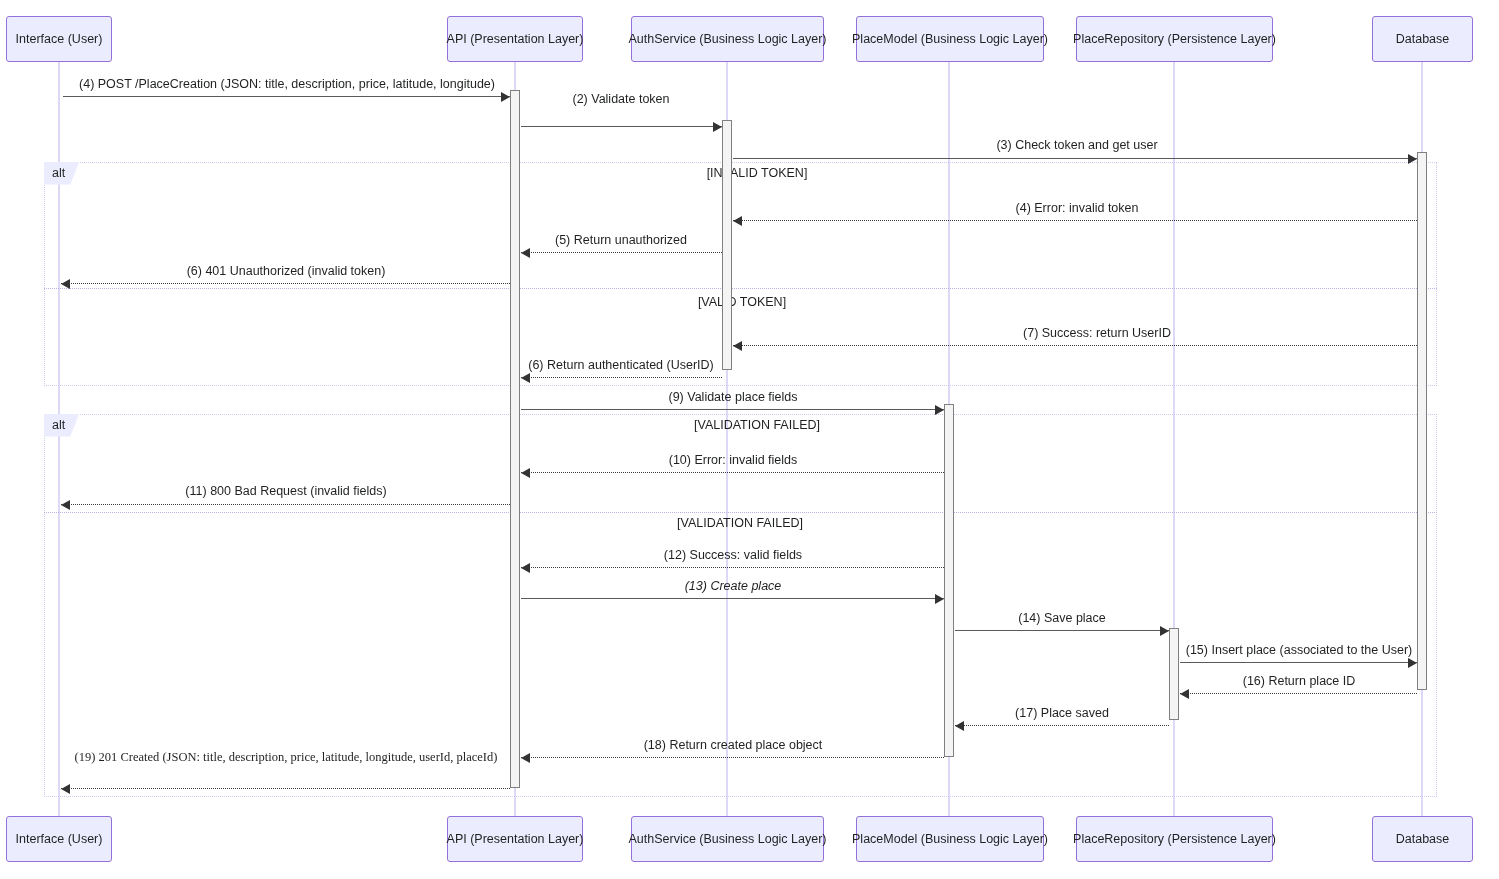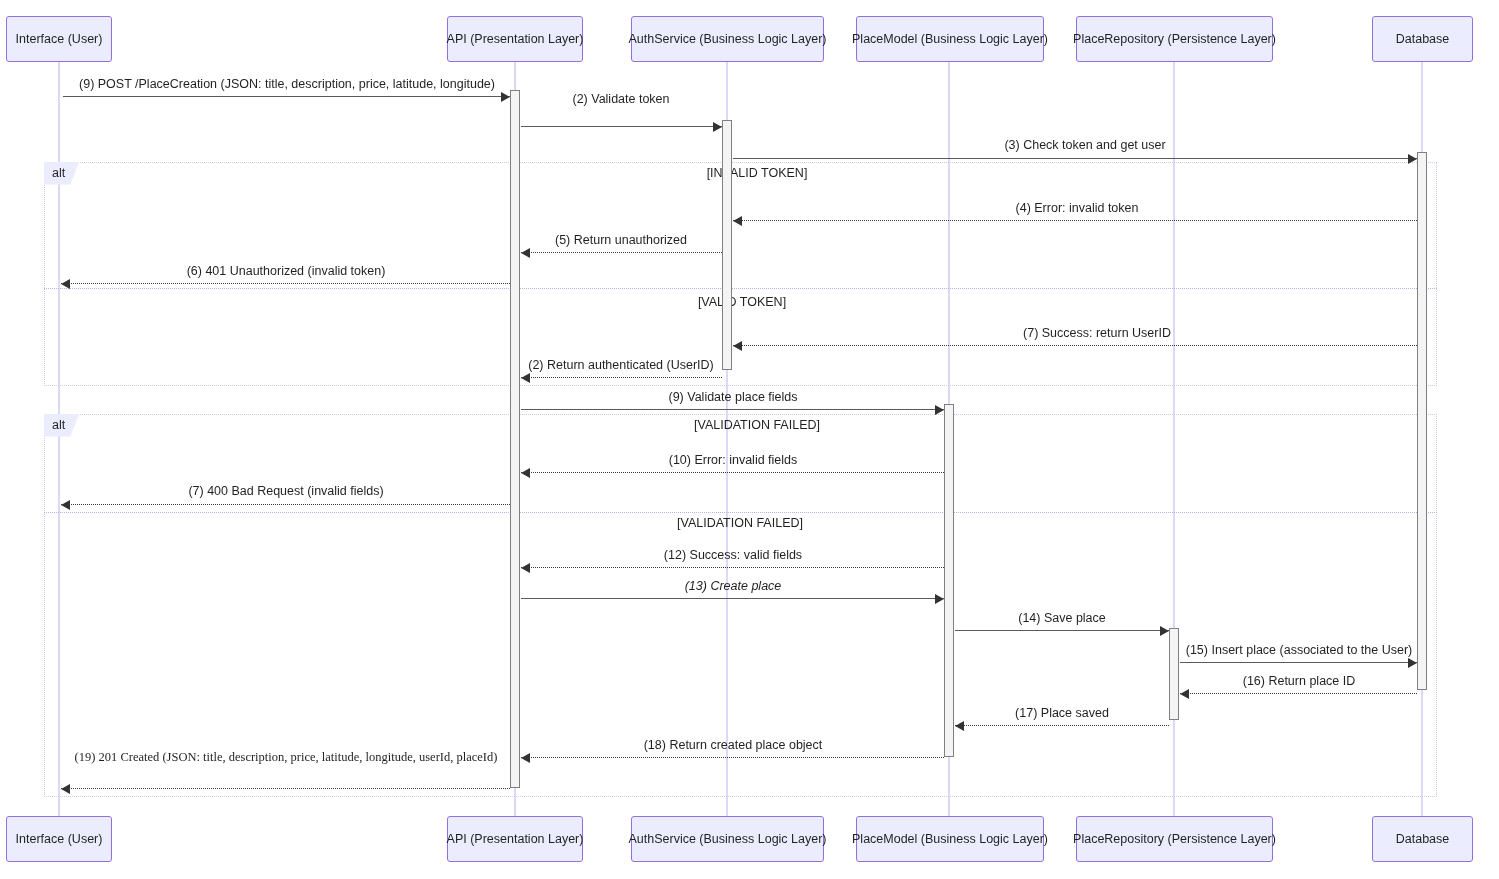--- a/index.html
+++ b/index.html
@@ -133,51 +133,51 @@
     <div class="alt-badge" style="left: 44px; top: 414px;">alt</div>
     <div class="cond-label" style="left: 757px; top: 419px;">[VALIDATION FAILED]</div>
     <div class="cond-label" style="left: 740px; top: 517px;">[VALIDATION FAILED]</div>
     <div class="activation" style="left: 510px; top: 90px; height: 698px;"></div>
     <div class="activation" style="left: 722px; top: 120px; height: 250px;"></div>
     <div class="activation" style="left: 1417px; top: 152px; height: 538px;"></div>
     <div class="activation" style="left: 944px; top: 404px; height: 353px;"></div>
     <div class="activation" style="left: 1169px; top: 628px; height: 92px;"></div>
     <div class="msg-line solid" style="left: 63px; top: 96px; width: 447px;"></div>
     <div class="arrowhead right" style="top: 92px; left: 501px;"></div>
-    <div class="msg-label" style="left: 287px; top: 78px;">(9) POST /PlaceCreation (JSON: title, description, price, latitude, longitude)</div>
+    <div class="msg-label" style="left: 287px; top: 78px;">(4) POST /PlaceCreation (JSON: title, description, price, latitude, longitude)</div>
     <div class="msg-line solid" style="left: 521px; top: 126px; width: 201px;"></div>
     <div class="arrowhead right" style="top: 122px; left: 713px;"></div>
     <div class="msg-label" style="left: 621px; top: 93px;">(2) Validate token</div>
     <div class="msg-line solid" style="left: 733px; top: 158px; width: 684px;"></div>
     <div class="arrowhead right" style="top: 154px; left: 1408px;"></div>
-    <div class="msg-label" style="left: 1077px; top: 139px; margin-left: 8px;">(3) Check token and get user</div>
+    <div class="msg-label" style="left: 1077px; top: 139px;">(3) Check token and get user</div>
     <div class="msg-line dotted" style="left: 733px; top: 220px; width: 684px;"></div>
     <div class="arrowhead left" style="top: 216px; left: 733px;"></div>
     <div class="msg-label" style="left: 1077px; top: 202px;">(4) Error: invalid token</div>
     <div class="msg-line dotted" style="left: 521px; top: 252px; width: 201px;"></div>
     <div class="arrowhead left" style="top: 248px; left: 521px;"></div>
     <div class="msg-label" style="left: 621px; top: 234px;">(5) Return unauthorized</div>
     <div class="msg-line dotted" style="left: 61px; top: 283px; width: 449px;"></div>
     <div class="arrowhead left" style="top: 279px; left: 61px;"></div>
     <div class="msg-label" style="left: 286px; top: 265px;">(6) 401 Unauthorized (invalid token)</div>
     <div class="msg-line dotted" style="left: 733px; top: 345px; width: 684px;"></div>
     <div class="arrowhead left" style="top: 341px; left: 733px;"></div>
     <div class="msg-label" style="left: 1077px; top: 327px; margin-left: 20px;">(7) Success: return UserID</div>
     <div class="msg-line dotted" style="left: 521px; top: 377px; width: 201px;"></div>
     <div class="arrowhead left" style="top: 373px; left: 521px;"></div>
-    <div class="msg-label" style="left: 621px; top: 359px;">(2) Return authenticated (UserID)</div>
+    <div class="msg-label" style="left: 621px; top: 359px;">(6) Return authenticated (UserID)</div>
     <div class="msg-line solid" style="left: 521px; top: 409px; width: 423px;"></div>
     <div class="arrowhead right" style="top: 405px; left: 935px;"></div>
     <div class="msg-label" style="left: 733px; top: 391px;">(9) Validate place fields</div>
     <div class="msg-line dotted" style="left: 521px; top: 472px; width: 423px;"></div>
     <div class="arrowhead left" style="top: 468px; left: 521px;"></div>
     <div class="msg-label" style="left: 733px; top: 454px;">(10) Error: invalid fields</div>
     <div class="msg-line dotted" style="left: 61px; top: 504px; width: 449px;"></div>
     <div class="arrowhead left" style="top: 500px; left: 61px;"></div>
-    <div class="msg-label" style="left: 286px; top: 485px;">(7) 400 Bad Request (invalid fields)</div>
+    <div class="msg-label" style="left: 286px; top: 485px;">(11) 800 Bad Request (invalid fields)</div>
     <div class="msg-line dotted" style="left: 521px; top: 567px; width: 423px;"></div>
     <div class="arrowhead left" style="top: 563px; left: 521px;"></div>
     <div class="msg-label" style="left: 733px; top: 549px;">(12) Success: valid fields</div>
     <div class="msg-line solid" style="left: 521px; top: 598px; width: 423px;"></div>
     <div class="arrowhead right" style="top: 594px; left: 935px;"></div>
     <div class="msg-label" style="left: 733px; top: 580px; font-style: italic;">(13) Create place</div>
     <div class="msg-line solid" style="left: 955px; top: 630px; width: 214px;"></div>
     <div class="arrowhead right" style="top: 626px; left: 1160px;"></div>
     <div class="msg-label" style="left: 1062px; top: 612px;">(14) Save place</div>
     <div class="msg-line solid" style="left: 1180px; top: 662px; width: 237px;"></div>

